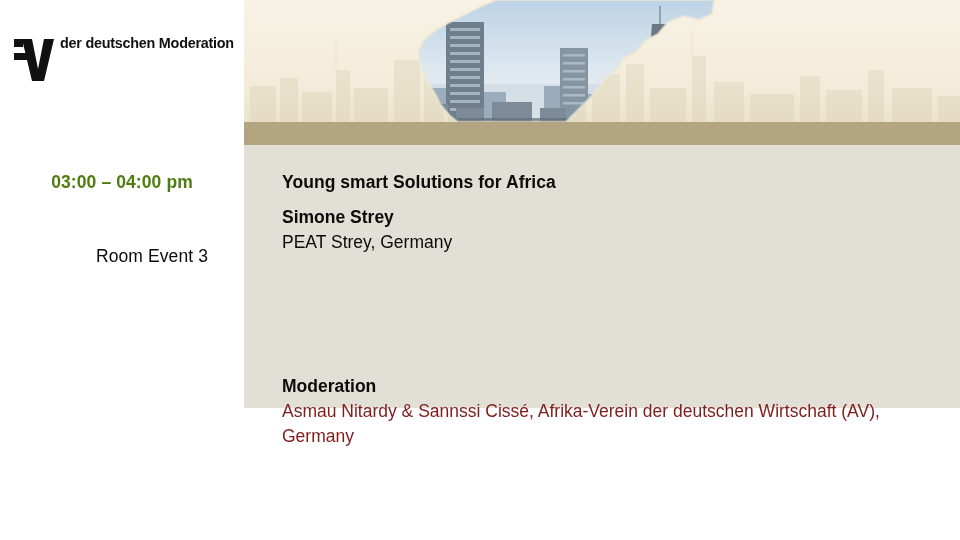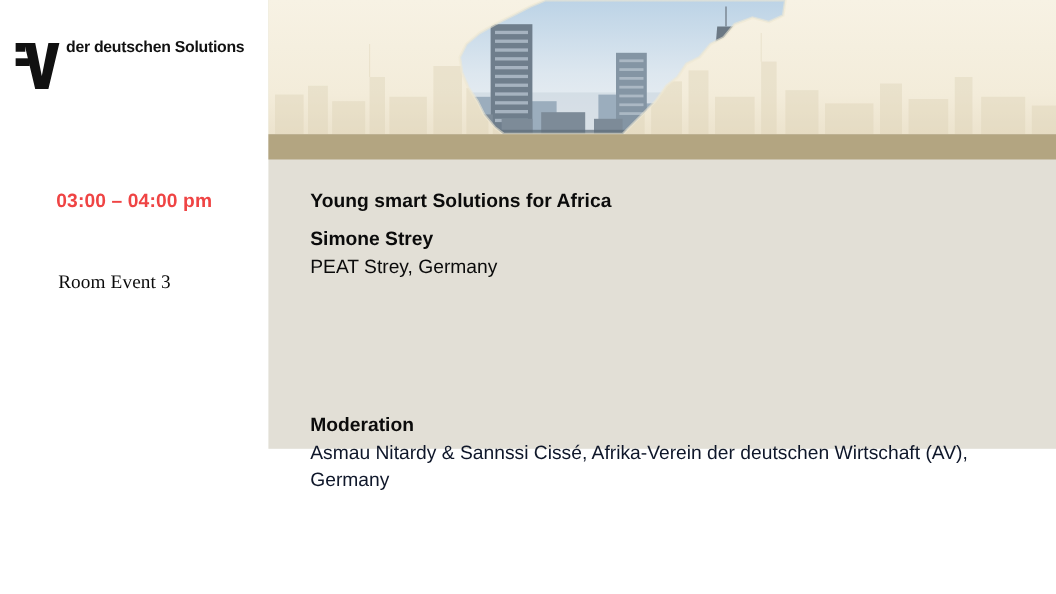--- a/index.html
+++ b/index.html
@@ -68,34 +68,33 @@
   }
 
   .time-slot {
     position: absolute;
     left: 0;
     top: 172px;
     width: 244px;
     text-align: center;
     font-size: 17.5px;
     font-weight: bold;
-    color: #ef4444;
+    color: #4d7c0f;
     letter-spacing: 0.1px;
   }
   .room {
     position: absolute;
     left: 0;
     top: 246px;
     width: 208px;
-    text-align: center;
+    text-align: right;
     font-size: 17.5px;
     font-weight: normal;
     color: #0b0b0b;
     letter-spacing: 0.1px;
-    font-family: Liberation Serif, serif;
   }
 
   
   .right-panel {
     position: absolute;
     left: 244px;
     top: 0;
     width: 716px;
     height: 408px;
     background: #e2dfd6;
@@ -162,21 +161,21 @@
   }
   .mod-label {
     font-size: 17.5px;
     font-weight: bold;
     color: #0b0b0b;
     line-height: 25px;
   }
   .mod-names {
     font-size: 17.5px;
     font-weight: normal;
-    color: #0f172a;
+    color: #7f1d1d;
     line-height: 25px;
     width: 652px;
   }
 </style>
 </head>
 <body>
 
 <div id="slide">
 
   <div class="left-col">
@@ -184,21 +183,21 @@
     <div class="logo">
       <div class="logo-mark">
         <svg viewBox="0 0 42 48" width="42" height="48" aria-hidden="true">
 
           <polygon points="8,4 18,4 24,34 30,4 40,4 30,46 18,46" fill="#111111"></polygon>
           <rect x="0" y="18" width="13" height="7" fill="#111111"></rect>
           <polygon points="0,4 9,4 9,12 0,12" fill="#111111"></polygon>
         </svg>
       </div>
       <div class="logo-words">
-        <div class="logo-sub">der deutschen Solutions</div>
+        <div class="logo-sub">der deutschen Moderation</div>
       </div>
     </div>
 
     <div class="time-slot">03:00 – 04:00 pm</div>
     <div class="room">Room Event 3</div>
 
   </div>
 
   <div class="right-panel">
 

